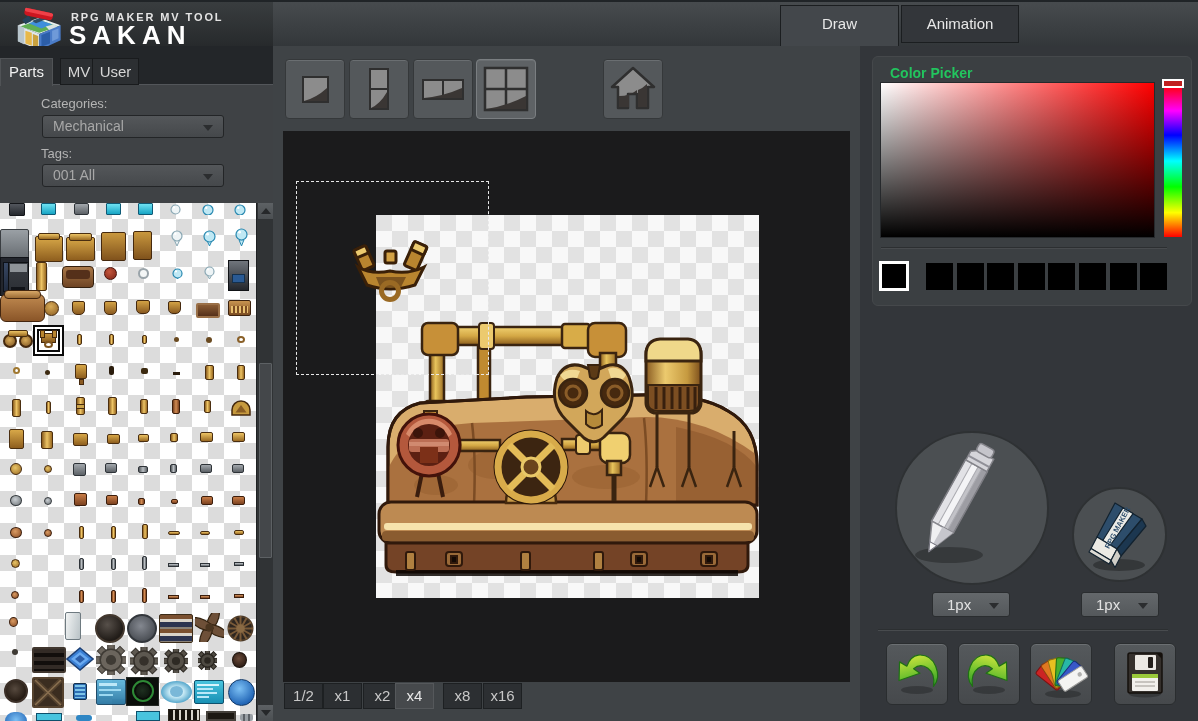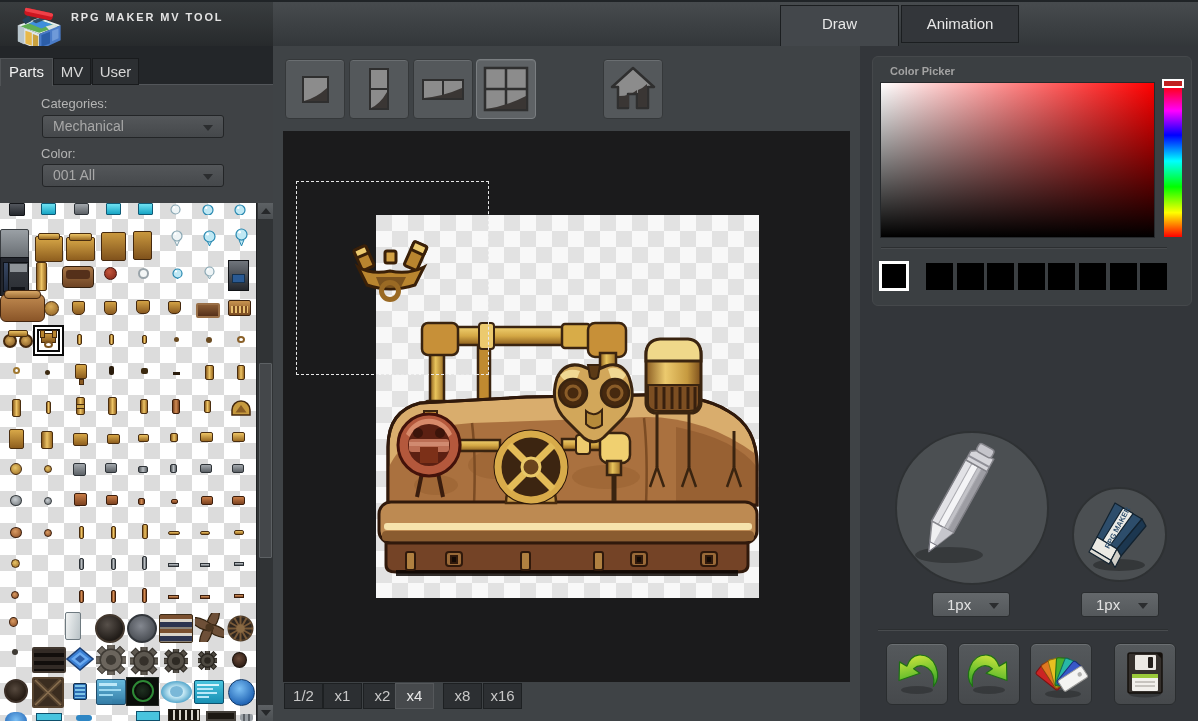--- a/index.html
+++ b/index.html
@@ -51,21 +51,21 @@
 .tbtn{position:absolute;top:13px;width:60px;height:60px;background:#54585b;
  border:1px solid #35383a;border-radius:4px;box-shadow:inset 0 1px 0 #6a6e71}
 .tbtn.act{background:#5e6265;border-color:#7a7e81}
 .zbtn{position:absolute;top:637px;width:39px;height:26px;background:#2c2f32;
  border:1px solid #1d2022;color:#c8c8c8;font-size:15px;text-align:center;line-height:24px}
 .zbtn.act{background:#46494c;border-color:#55585b;color:#e8e8e8}
 
 #rcol{position:absolute;left:860px;top:46px;width:338px;height:675px;background:#33363a}
 #picker{position:absolute;left:12px;top:10px;width:320px;height:250px;background:#3b3f42;
  border:1px solid #45484b;border-radius:6px}
-#ptitle{position:absolute;left:17px;top:8px;color:#a3a3a3;font-size:11px;font-weight:bold}
+#ptitle{position:absolute;left:17px;top:8px;color:#22c55e;font-size:14px;font-weight:bold}
 #svbox{position:absolute;left:8px;top:26px;width:273px;height:154px;outline:1px solid #26292c;
  background:linear-gradient(to bottom, rgba(0,0,0,0) 0%, #000 100%),
             linear-gradient(to right, #ffffff 0%, #ff0000 100%)}
 #huebar{position:absolute;left:291px;top:28px;width:18px;height:152px;
  background:linear-gradient(#ff0000,#ff00ff 17%,#0000ff 33%,#00ffff 50%,#00ff00 67%,#ffff00 84%,#ff0000)}
 #huesel{position:absolute;left:289px;top:22px;width:22px;height:9px;background:#c02020;
  border:2px solid #fff}
 #pdiv{position:absolute;left:8px;top:190px;width:286px;height:2px;
  border-top:1px solid #2c2f31;border-bottom:1px solid #484b4e}
 .sw{position:absolute;top:206px;width:27px;height:27px;background:#000}
@@ -96,32 +96,33 @@
 <polygon points="27,26 32,28 32,40 27,38" fill="#caa23e"></polygon>
 <polygon points="33,26 53,18 53,32 33,41" fill="#4a7cc8"></polygon>
 <polygon points="35,27 43,24 43,35 35,38" fill="#2c5ea8"></polygon>
 <polygon points="45,23 51,21 51,30 45,33" fill="#6f9ad8"></polygon>
 <polygon points="26,14 36,10 40,12 30,16" fill="#2e4e66"></polygon>
 <rect x="19" y="4" width="27" height="7" rx="3.5" fill="#cc1620" transform="rotate(12 32 7)"></rect>
 <rect x="19" y="4" width="27" height="3.4" rx="1.7" fill="#ef4048" transform="rotate(12 32 7)"></rect>
 <polygon points="17,13 23,9 26,14 20,17" fill="#24425a"></polygon>
 </svg>
 <div style="position:absolute;left:71px;top:9px;color:#e4e4e4;font-size:11px;font-weight:bold;letter-spacing:1.9px">RPG MAKER MV TOOL</div>
+<div style="position:absolute;left:69px;top:18px;color:#ffffff;font-size:26px;font-weight:bold;letter-spacing:6px">SAKAN</div>
 <div class="ttab act" style="left:780px;width:119px;">Draw</div>
 <div class="ttab" style="left:901px;width:118px;">Animation</div>
 </div>
 <div id="lpanel">
 <div id="lbody"></div>
 <div style="position:absolute;left:53px;top:38px;width:220px;height:1px;background:#53565a"></div>
 <div class="ltab act" style="left:0;width:53px">Parts</div>
-<div class="ltab" style="left:53px;width:38px">MV</div>
+<div class="ltab" style="left:60px;width:38px">MV</div>
 <div class="ltab" style="left:92px;width:47px">User</div>
 <div class="lbl" style="top:50px">Categories:</div>
 <div class="dd" style="top:69px">Mechanical<div class="arr"></div></div>
-<div class="lbl" style="top:100px">Color:</div>
+<div class="lbl" style="top:100px">Tags:</div>
 <div class="dd" style="top:118px">001 All<div class="arr"></div></div>
 <div id="grid">
 <div style="position:absolute;left:9px;top:0px;width:16px;height:13px;background:linear-gradient(#53575e,#24272c);border:1px solid #14161a;border-radius:1px"></div>
         <div style="position:absolute;left:41px;top:0px;width:15px;height:12px;background:linear-gradient(#6ee2f2,#17a4c4);border:1px solid #0d5a76;border-radius:1px"></div>
         <div style="position:absolute;left:74px;top:0px;width:15px;height:12px;background:linear-gradient(#a3a8ad,#5c6166);border:1px solid #2e3338;border-radius:2px"></div>
         <div style="position:absolute;left:106px;top:0px;width:15px;height:12px;background:linear-gradient(#6ee2f2,#17a4c4);border:1px solid #0d5a76;border-radius:1px"></div>
         <div style="position:absolute;left:138px;top:0px;width:15px;height:12px;background:linear-gradient(#6ee2f2,#17a4c4);border:1px solid #0d5a76;border-radius:1px"></div>
         <svg style="position:absolute;left:170px;top:1px" width="11" height="11" viewBox="0 0 11 11">
           <path d="M3.0 6.82 L5.5 10 L8.0 6.82 Z" fill="#eef4f6" stroke="#8aa8b4" stroke-width="1"></path>
           <circle cx="5.5" cy="5.5" r="4.5" fill="#eef4f6" stroke="#8aa8b4" stroke-width="1.2"></circle>

